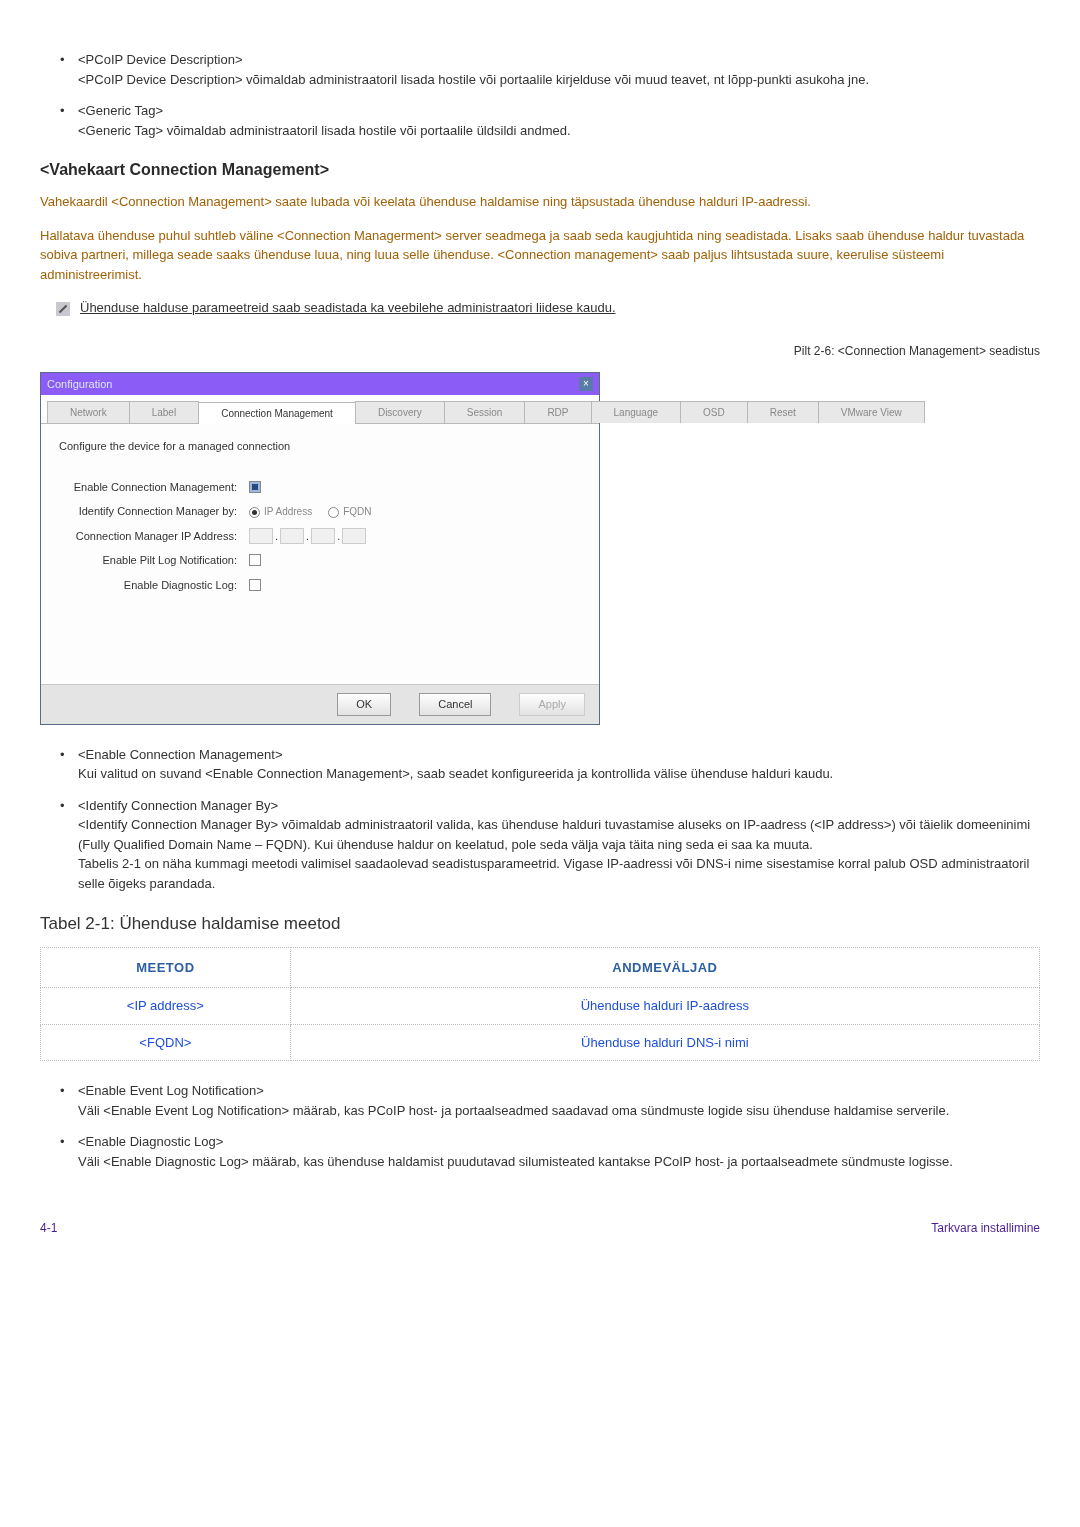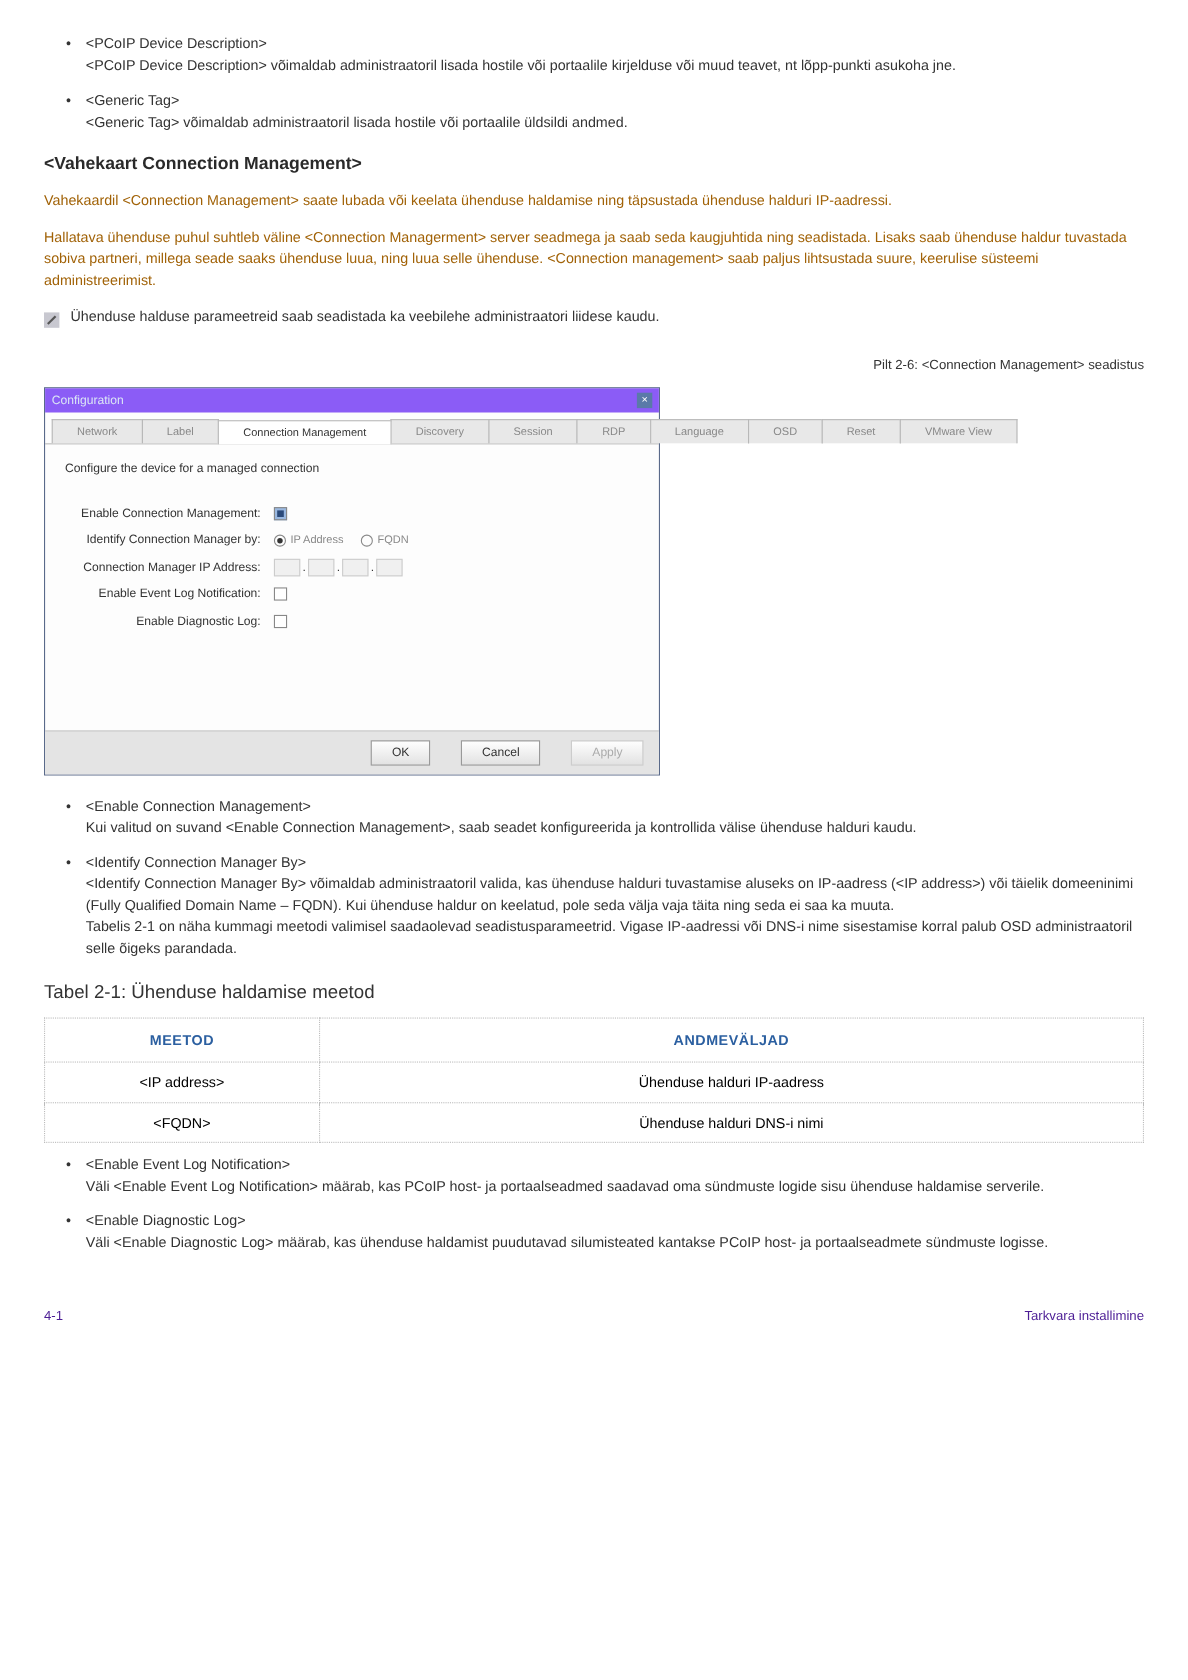--- a/index.html
+++ b/index.html
@@ -5,43 +5,44 @@
     * { margin: 0; padding: 0; box-sizing: border-box; }
     body {
       font-family: Arial, Helvetica, sans-serif;
       font-size: 13px;
       color: #333;
       background: #fff;
       padding: 30px 40px;
       width: 1080px;
       line-height: 1.5;
     }
-    ul.bullets { list-style: none; padding-left: 20px; margin-bottom: 18px; }
+    ul.bullets { list-style: none; padding-left: 20px; margin-bottom: 18px; margin-top: 20px; }
     ul.bullets > li { position: relative; padding-left: 18px; margin-bottom: 12px; }
     ul.bullets > li::before {
       content: "•";
       position: absolute;
       left: 0;
       top: 0;
       color: #333;
     }
     .item-title { display: block; }
     .item-body { display: block; }
     h2.section {
       font-size: 16px;
       font-weight: bold;
       color: #2a2a2a;
       margin: 18px 0 10px 0;
     }
     p.para { margin-bottom: 14px; color: #a16207; }
     .note-row {
       display: flex;
-      align-items: flex-end;
+      align-items: center;
       gap: 10px;
-      margin: 14px 0 24px 0;
+      margin: 14px 0 24px 16px;
+      text-decoration: underline;
     }
     .note-icon {
       width: 14px; height: 14px;
       background: #c8c8d0;
       position: relative;
       flex-shrink: 0;
       margin-top: 2px;
     }
     .note-icon::after {
       content: "";
@@ -178,21 +179,21 @@
       font-weight: bold;
       padding: 10px;
       border: 1px dotted #bbb;
       text-align: center;
       letter-spacing: 0.5px;
     }
     table.methods td {
       padding: 8px 10px;
       border: 1px dotted #bbb;
       text-align: center;
-      color: #000000;
+      color: #1d4ed8;
     }
     .col-method { width: 25%; }
     .footer {
       display: flex;
       justify-content: space-between;
       font-size: 12px;
       color: #4c1d95;
       margin-top: 40px;
       padding-top: 8px;
     }
@@ -256,21 +257,21 @@
     <div class="form-row">
       <span class="form-label">Connection Manager IP Address:</span>
       <span class="ip-input">
         <span class="ip-box"></span>.
         <span class="ip-box"></span>.
         <span class="ip-box"></span>.
         <span class="ip-box"></span>
       </span>
     </div>
     <div class="form-row">
-      <span class="form-label">Enable Event Log Notification:</span>
+      <span class="form-label">Enable Pilt Log Notification:</span>
       <span class="chk"></span>
     </div>
     <div class="form-row">
       <span class="form-label">Enable Diagnostic Log:</span>
       <span class="chk"></span>
     </div>
   </div>
   <div class="dialog-footer">
     <span class="dialog-btn">OK</span>
     <span class="dialog-btn">Cancel</span>

